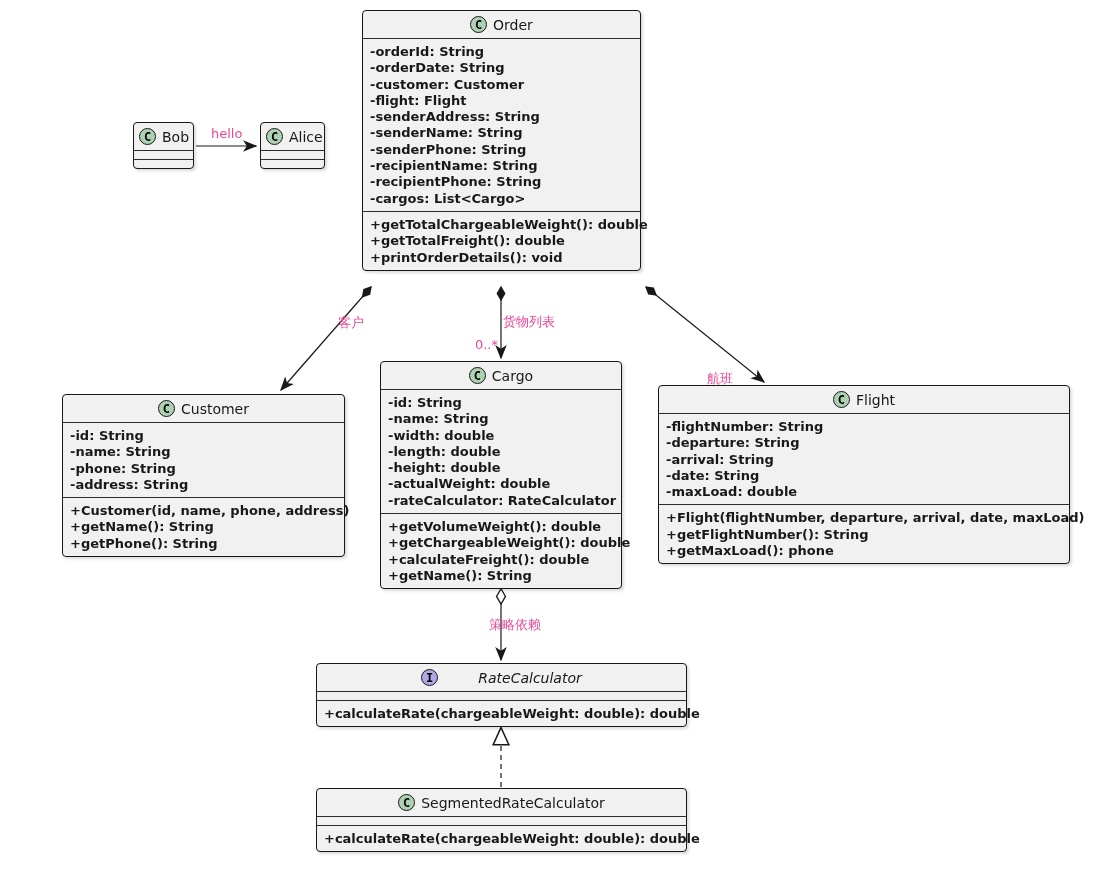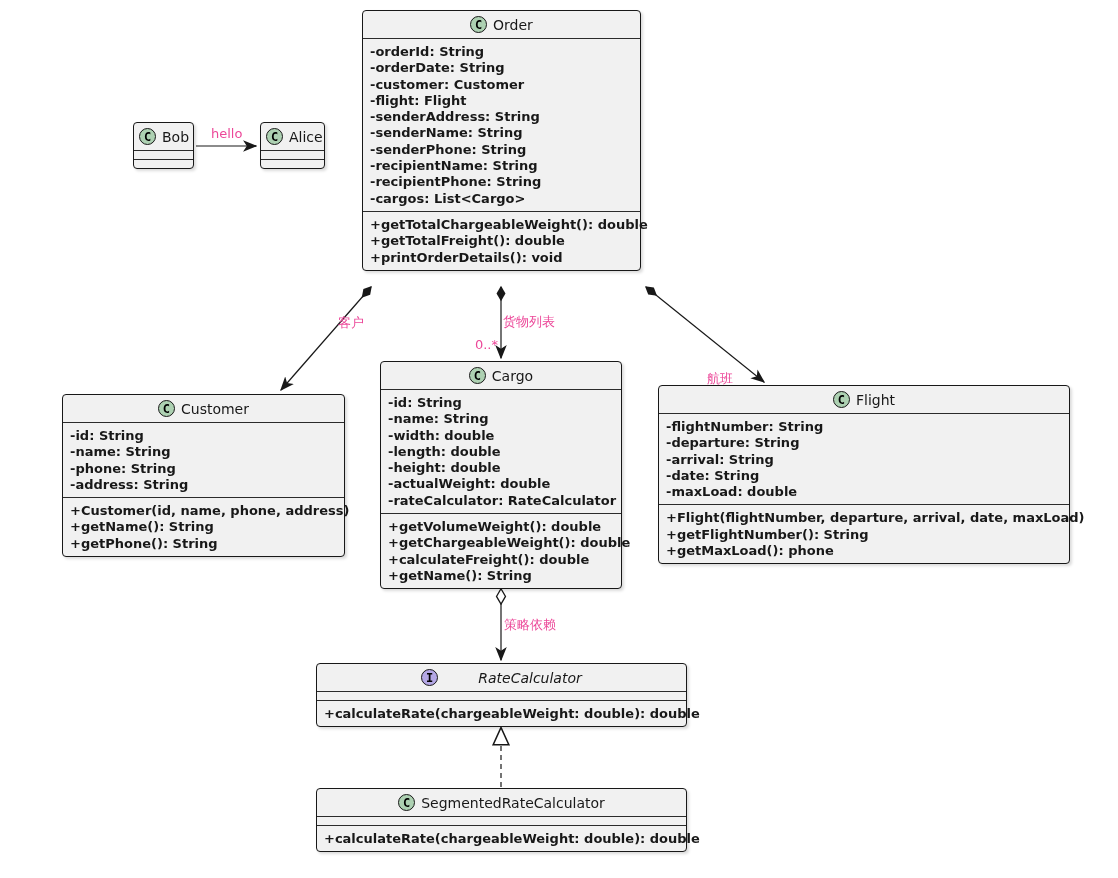--- a/index.html
+++ b/index.html
@@ -80,21 +80,21 @@
     <line x1="501" y1="590" x2="501" y2="660" stroke="#181818" stroke-width="1.2" marker-start="url(#m-diamond-open)" marker-end="url(#m-arrow)"></line>
 
     <line x1="501" y1="787" x2="501" y2="744" stroke="#181818" stroke-width="1.2" stroke-dasharray="5,4" marker-end="url(#m-triangle-open)"></line>
   </svg>
 
   <div class="edge-label" style="left:211px;top:126px;">hello</div>
   <div class="edge-label" style="left:338px;top:314px;">客户</div>
   <div class="edge-label" style="left:503px;top:313px;">货物列表</div>
   <div class="edge-label" style="left:470px;top:337px;width:28px;text-align:right;">0..*</div>
   <div class="edge-label" style="left:707px;top:330px;margin-top:40px;">航班</div>
-  <div class="edge-label" style="left:504px;top:616px;text-align:center;">策略依赖</div>
+  <div class="edge-label" style="left:489px;top:616px;text-align:center;">策略依赖</div>
 
   <div class="class-box" style="left:133px;top:122px;width:61px;">
     <div class="class-title" style="justify-content:flex-start;padding:0 5px;">
       <span class="spot spot-class">C</span>
       <span>Bob</span>
     </div>
     <div class="members empty"></div>
     <div class="members empty"></div>
   </div>
 

